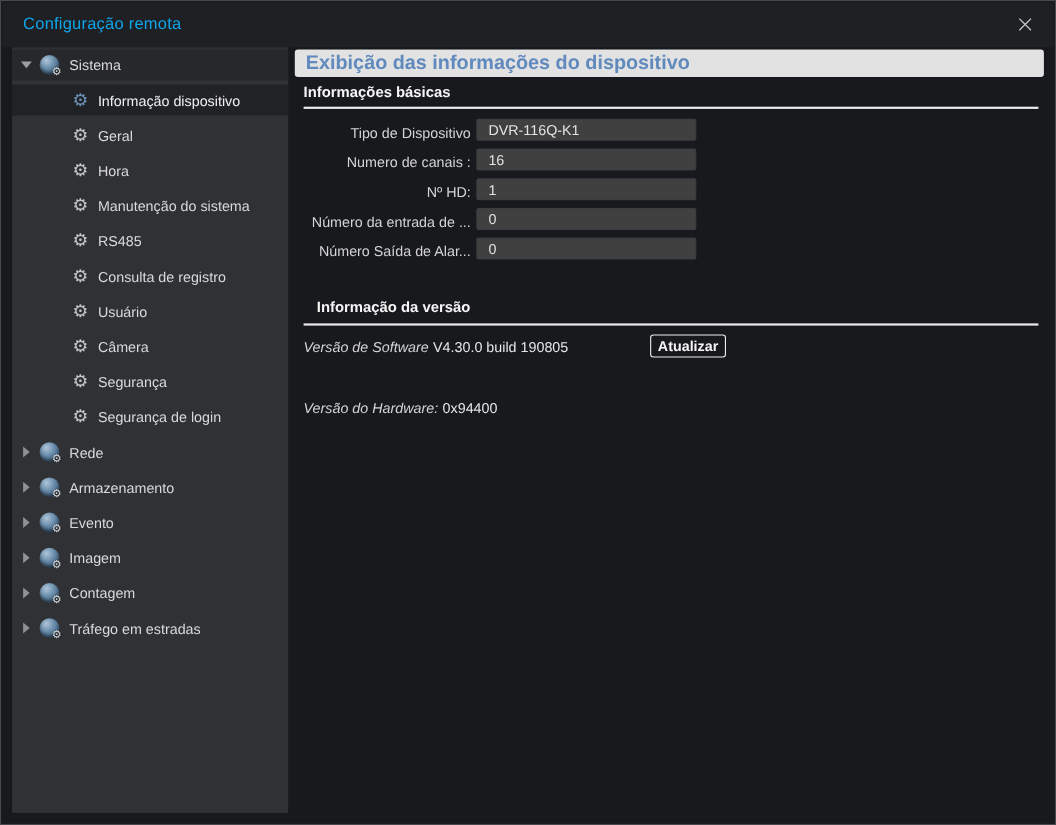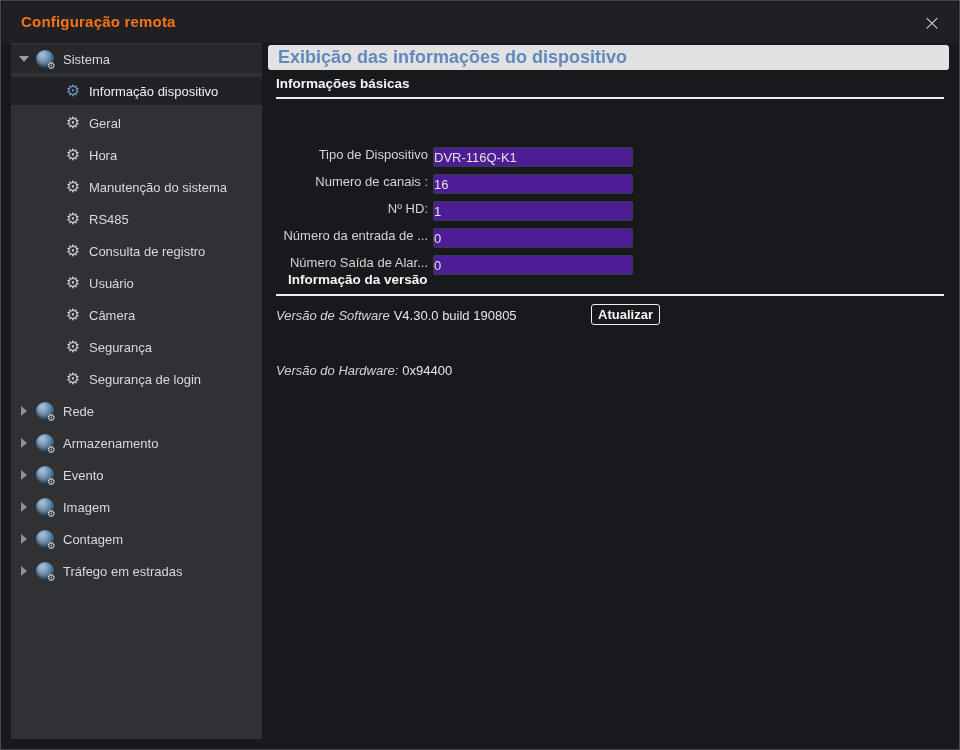--- a/index.html
+++ b/index.html
@@ -13,21 +13,21 @@
     overflow: hidden;
   }
 
   
   .titlebar {
     position: absolute; left: 1px; top: 1px; right: 1px; height: 41px;
     background: #1e2023;
   }
   .titlebar .title {
     position: absolute; left: 19px; top: 11px;
-    font-size: 15px; font-weight: bold; color: #f97316;
+    font-size: 15px; font-weight: normal; color: #0ea5e9;
     letter-spacing: 0.2px;
   }
   .close-btn {
     position: absolute; right: 12px; top: 5px; width: 28px; height: 30px;
     display: flex; align-items: center; justify-content: center;
     color: #c9c9c9; font-size: 22px; font-weight: 300;
     cursor: pointer; background: transparent; border: none;
     font-family: "DejaVu Sans", sans-serif;
   }
 
@@ -87,31 +87,31 @@
     position: absolute; left: 8px;
     font-size: 13.5px; font-weight: bold; color: #f5f5f5;
   }
   .rule {
     position: absolute; left: 8px; width: 668px; height: 2px;
     background: #ededed;
   }
 
   .form-row {
     position: absolute; left: 8px; width: 673px; height: 20px;
-    display: flex; align-items: flex-start; margin-top: 39px;
+    display: flex; align-items: flex-end;
   }
   .form-label {
     flex: 0 0 152px; text-align: right; margin-right: 5px;
     font-size: 13px; color: #d4d4d4; white-space: nowrap; overflow: hidden;
   }
   .form-input {
     width: 200px; height: 20px;
-    background: #4c1d95; border: 1px solid #3b3d42; border-radius: 2px;
+    background: #404040; border: 1px solid #3b3d42; border-radius: 2px;
     color: #e2e2e2; font-size: 13px;
-    display: flex; align-items: center;
+    padding-left: 10px; display: flex; align-items: center;
   }
   .form-input.wide { width: 336px; position: relative; }
   .redaction {
     position: absolute; left: 10px; top: 1px; width: 294px; height: 16px;
     background: #ffffff; border: 1px solid #0a0a0a;
   }
 
   .ver-row {
     position: absolute; left: 8px; width: 673px; height: 20px;
     display: flex; align-items: center;

